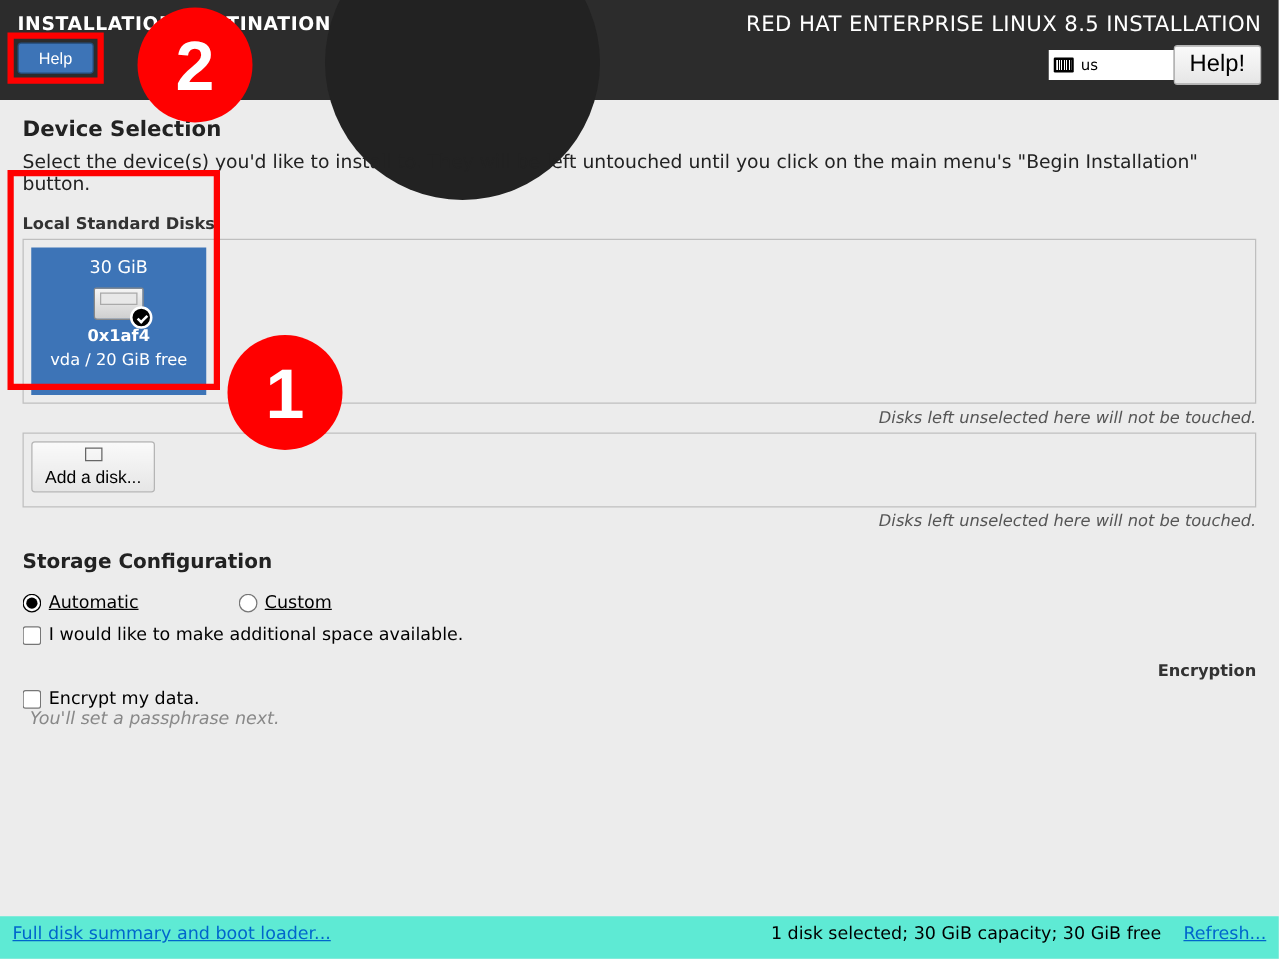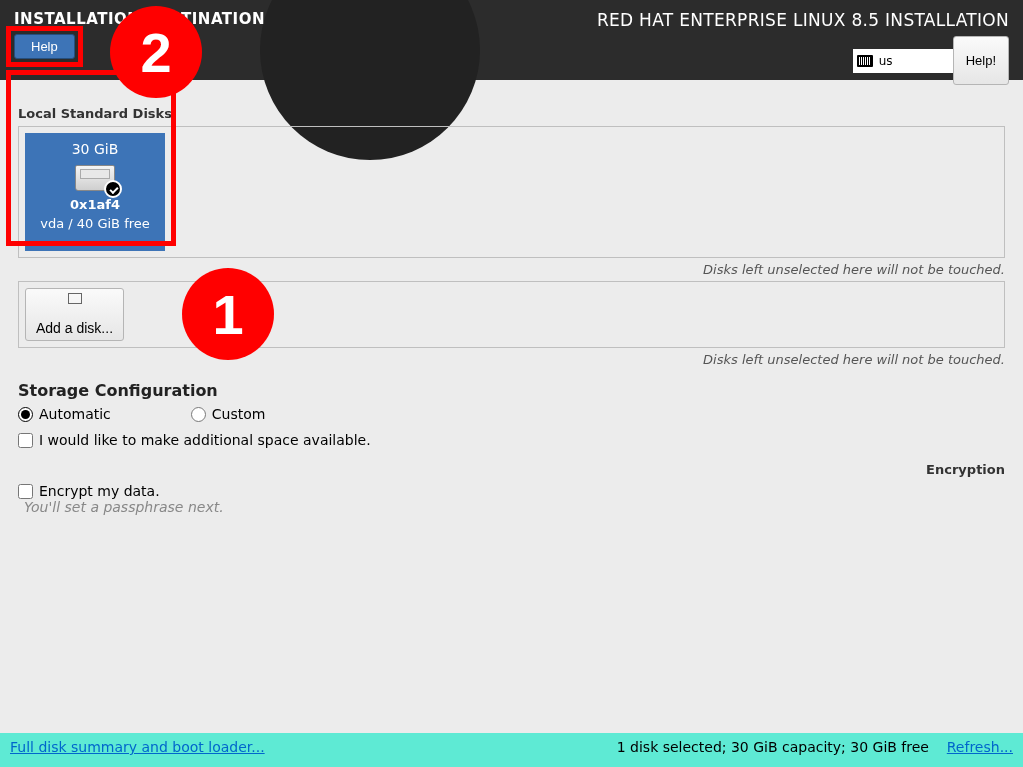--- a/index.html
+++ b/index.html
@@ -11,42 +11,42 @@
   .done-wrap { position: relative; margin-top: 6px; display:inline-block; }
   .done-border { position:absolute; left:-8px; top:-8px; right:-8px; bottom:-8px; border:5px solid #ff0000; z-index:3; }
   .done-btn { background:#3d74b7; color:#fff; border:1px solid #254f7f; border-radius:3px; padding:4px 16px; font-size:13px; cursor:pointer; position:relative; z-index:2; }
   .header-right { text-align:right; position:relative; z-index:1; }
   .install-title { color:#fff; font-size:17px; letter-spacing:.3px; }
   .header-controls { display:flex; justify-content:flex-end; gap:0; margin-top:6px; align-items:center; }
   .kbd-box { background:#fff; width:100px; height:24px; display:flex; align-items:center; padding:2px 4px; gap:6px; }
   .kbd-icon { display:inline-block; width:16px; height:12px; background:#000; border-radius:1px; position:relative; }
   .kbd-icon::after { content:""; position:absolute; inset:2px; background:repeating-linear-gradient(90deg,#fff 0,#fff 1px,#000 1px,#000 2px);}
   .kbd-text { font-size:12px; color:#000; }
-  .help-btn { background:linear-gradient(#fafafa,#e6e6e6); border:1px solid #b5b5b5; border-radius:3px; padding:16px 12px; font-size:13px; cursor:pointer; }
+  .help-btn { background:linear-gradient(#fafafa,#e6e6e6); border:1px solid #b5b5b5; border-radius:3px; padding:4px 12px; font-size:19px; cursor:pointer; }
   .content { padding: 10px 18px 0 18px; position:relative; }
   .h2 { font-size:17px; font-weight:bold; color:#222; margin-top:4px; }
   .desc { font-size:15px; color:#222; margin-top:6px; }
   .section-label { font-size:13px; font-weight:bold; color:#333; margin-top:18px;text-align:right; }
   .local-disks-wrap { position:relative; display:inline-block; margin-top:-2px;}
   .local-disks-border { position:absolute; left:-12px; top:-18px; width:170px; height:176px; border:5px solid #ff0000; z-index:3; }
   .disks-box { border:1px solid #bfbfbf; margin-top:4px; padding:6px; min-height:132px; display:flex; gap:8px; position:relative; }
   .disk-card { background:#3d74b7; color:#fff; width:140px; padding:8px 2px; text-align:center; font-size:13px; cursor:pointer; position:relative; }
   .disk-icon { width:40px; height:26px; margin:8px auto 4px auto; position:relative; background:linear-gradient(#f5f5f5,#cfcfcf); border:1px solid #888; border-radius:2px 2px 3px 3px; }
   .disk-icon::before { content:""; position:absolute; left:4px; right:4px; top:3px; height:8px; background:#e8e8e8; border:1px solid #aaa; }
   .disk-check { position:absolute; right:-8px; bottom:-8px; width:18px; height:18px; background:#000; border-radius:50%; border:2px solid #fff; }
   .disk-check::after { content:""; position:absolute; left:4px; top:5px; width:6px; height:3px; border-left:2px solid #fff; border-bottom:2px solid #fff; transform:rotate(-45deg); }
   .disk-size { font-size:14px; }
   .disk-model { font-weight:bold; margin-top:6px; }
   .disk-free { font-size:13px; margin-top:4px; }
   .box-note { text-align:right; font-style:italic; font-size:13px; color:#555; margin-top:4px; }
   .add-disk-box { border:1px solid #bfbfbf; margin-top:4px; padding:6px; min-height:60px; }
-  .add-disk-btn { background:linear-gradient(#fafafa,#e6e6e6); border:1px solid #b5b5b5; border-radius:3px; padding:4px 10px; font-size:14px; cursor:pointer; display:flex; flex-direction:column; align-items:center; gap:16px; width:auto; }
+  .add-disk-btn { background:linear-gradient(#fafafa,#e6e6e6); border:1px solid #b5b5b5; border-radius:3px; padding:4px 10px; font-size:14px; cursor:pointer; display:flex; flex-direction:column; align-items:center; gap:4px; width:auto; }
   .add-disk-ic { width:14px; height:11px; border:1px solid #666; display:inline-block; }
   .storage-conf { margin-top:14px; }
-  .radio-row { display:flex; gap:80px; margin-top:6px; font-size:14px; }
+  .radio-row { display:flex; gap:80px; margin-top:16px; font-size:14px;text-decoration:underline; }
   .radio-row label, .check-row label { display:flex; align-items:center; gap:6px; cursor:pointer; }
   input[type=radio], input[type=checkbox]{ width:15px; height:15px; accent-color:#000; }
   .check-row { margin-top:10px; font-size:14px; }
   .enc-hint { color:#888; font-style:italic; }
   .footer { position:absolute; left:0; right:0; bottom:0; height:34px; background:#5eead4; display:flex; justify-content:space-between; align-items:center; padding:0 10px 6px 10px; font-size:14px; }
   .link { color:#0066cc; text-decoration:underline; cursor:pointer; }
   .annot { position:absolute; width:92px; height:92px; border-radius:50%; background:#ff0000; color:#fff; font-size:56px; font-weight:900; display:flex; align-items:center; justify-content:center; z-index:5; font-family: Arial, sans-serif; }
   .annot1 { left:182px; top:188px; }
   .annot2 { left:110px; top:6px; }
 </style>
@@ -69,33 +69,35 @@
         <span class="kbd-text">us</span>
       </div>
       <button class="help-btn">Help!</button>
     </div>
   </div>
 </div>
 
 <div class="annot annot2">2</div>
 
 <div class="content">
+  <div class="h2">Device Selection</div>
+  <div class="desc">Select the device(s) you'd like to install to.  They will be left untouched until you click on the main menu's "Begin Installation" button.</div>
 
   <div class="local-disks-wrap">
     <div class="local-disks-border"></div>
     <div class="section-label">Local Standard Disks</div>
   </div>
   <div class="disks-box">
     <div class="disk-card">
       <div class="disk-size">30 GiB</div>
       <div class="disk-icon">
         <span class="disk-check"></span>
       </div>
       <div class="disk-model">0x1af4</div>
-      <div class="disk-free">vda  /  40 GiB free</div>
+      <div class="disk-free">vda  /  20 GiB free</div>
     </div>
   </div>
   <div class="box-note">Disks left unselected here will not be touched.</div>
 
   <div class="annot annot1">1</div>
 
   <div class="add-disk-box">
     <button class="add-disk-btn">
       <span class="add-disk-ic"></span>
       <span>Add a disk...</span>

